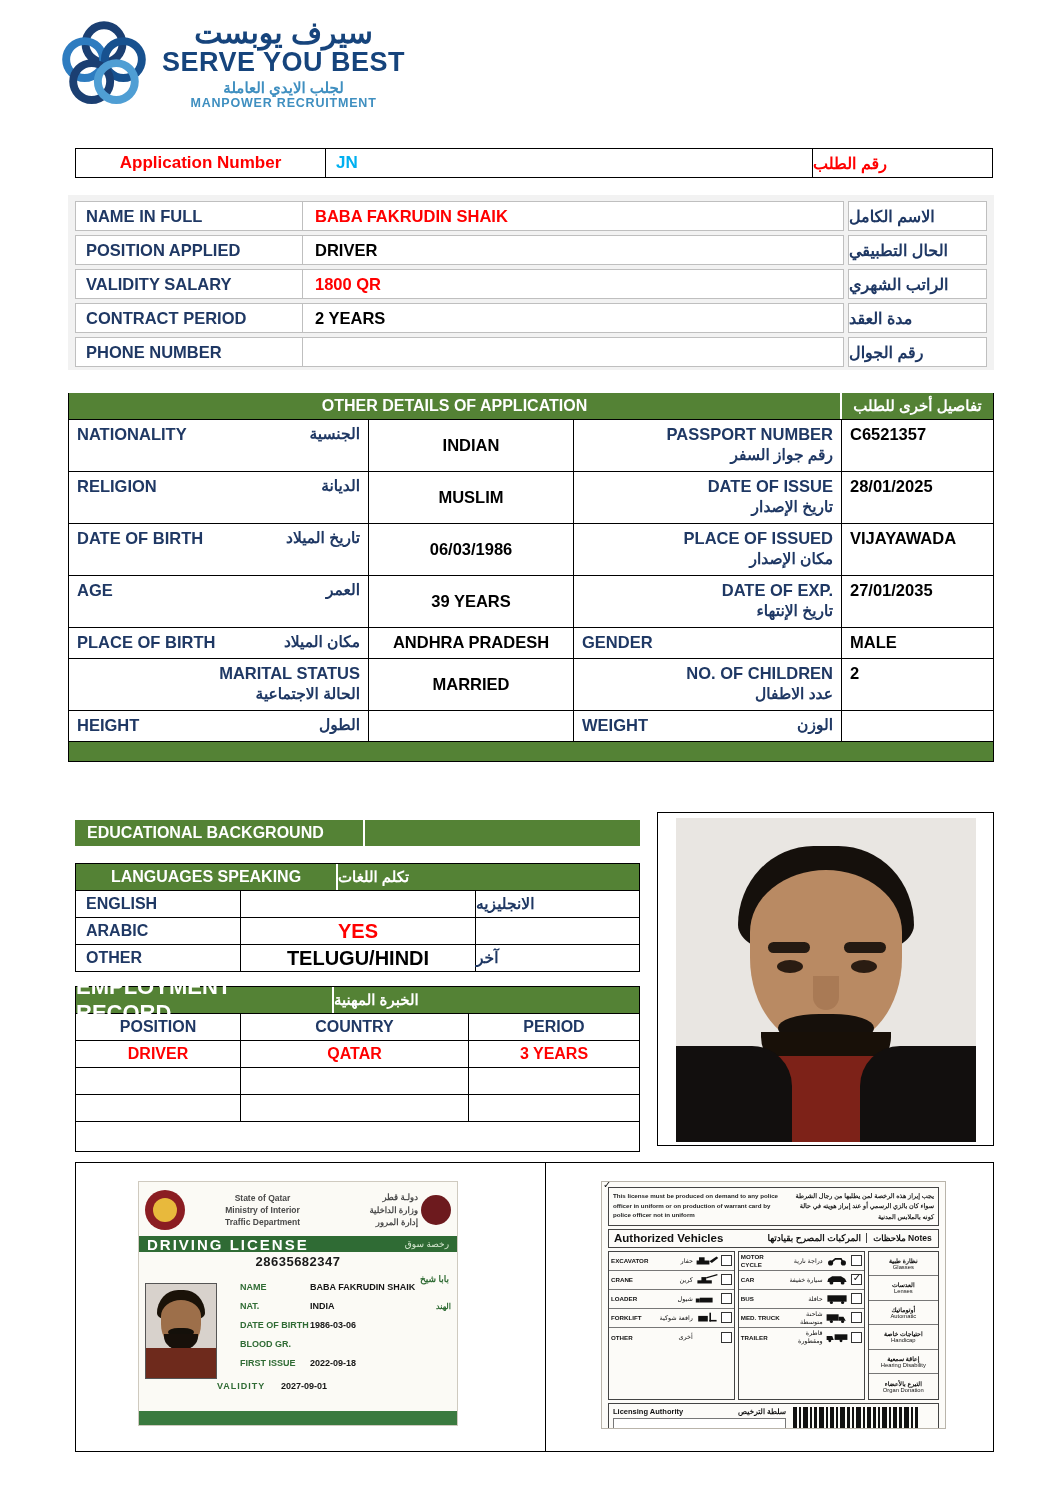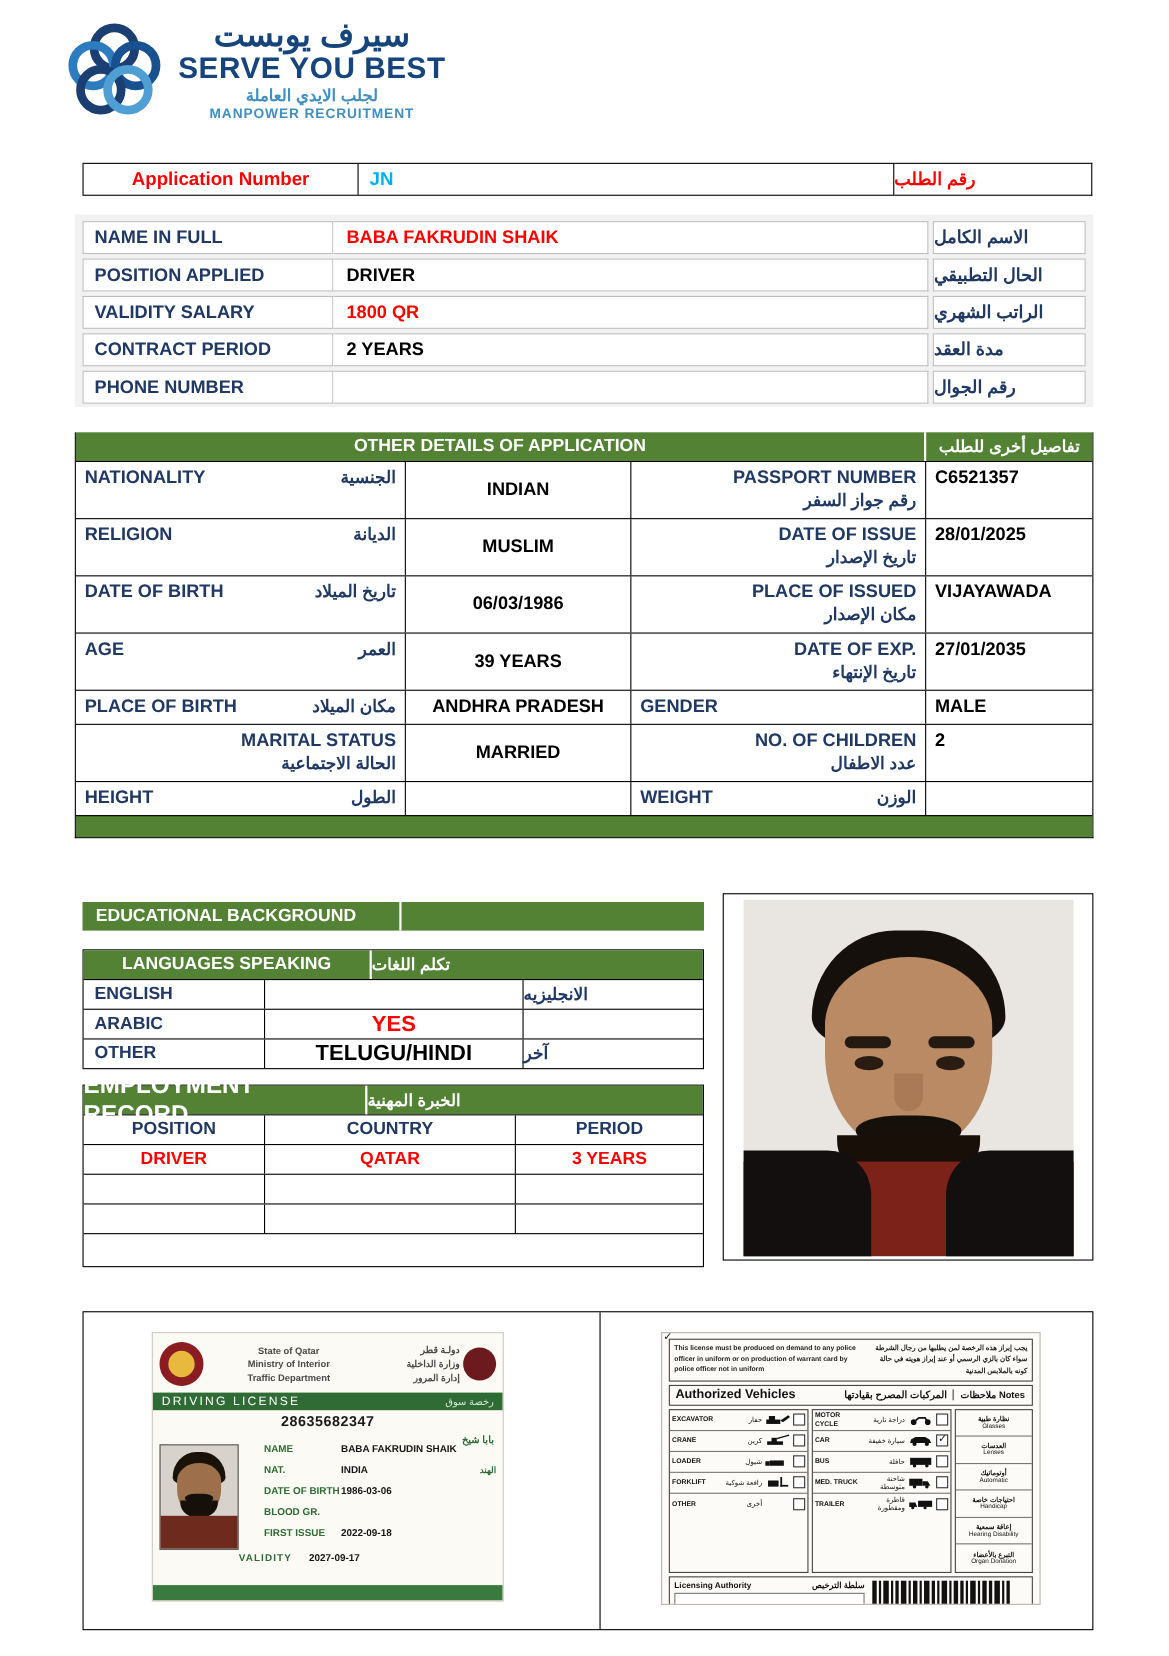--- a/index.html
+++ b/index.html
@@ -103,34 +103,34 @@
   .ph-eye-r { top:142px; left:175px; transform:none; width:26px; height:13px; background:#2a1c12; border-radius:50%; }
   .ph-nose { top:158px; width:26px; height:34px; background:#a97a55; border-radius:0 0 14px 14px; }
   .ph-mous { top:196px; width:96px; height:24px; background:#16100b; border-radius:48px 48px 20px 20px / 16px 16px 12px 12px; }
   .ph-beard { top:214px; width:130px; height:52px; background:#181008; border-radius:0 0 66px 66px / 0 0 48px 48px; }
   .ph-neck { top:246px; width:78px; height:44px; background:#a87a55; }
   .ph-shirt { bottom:0; width:300px; height:86px; background:#7d2218; }
   .ph-coat-l { bottom:0; left:0; transform:none; width:116px; height:96px; background:#120f0e; border-radius:0 40px 0 0; }
   .ph-coat-r { bottom:0; right:0; left:auto; transform:none; width:116px; height:96px; background:#120f0e; border-radius:40px 0 0 0; }
 
   
-  .docs { position:absolute; left:75px; top:1192px; width:919px; height:290px; border:1.2px solid #000; background:#fff; }
+  .docs { position:absolute; left:75px; top:1162px; width:919px; height:290px; border:1.2px solid #000; background:#fff; }
   .doc-sep { position:absolute; left:469px; top:0; width:1.2px; height:288px; background:#000; }
 
   
   .dl { position:absolute; left:62px; top:18px; width:320px; height:245px; background:#fbfaf5; border:1px solid #cfcabf; overflow:hidden; font-family:"Liberation Sans", sans-serif;}
   .dl-top { display:flex; align-items:center; height:52px; padding:4px 6px 0 6px; }
   .dl-emb { width:40px; height:40px; flex:0 0 40px; position:relative; }
   .dl-emb-o { position:absolute; inset:0; border-radius:50%; background:#8b1d22; }
   .dl-emb-i { position:absolute; left:8px; top:8px; width:24px; height:24px; border-radius:50%; background:#e8b93c; }
   .dl-org { flex:1; text-align:center; font-size:8.5px; font-weight:bold; color:#4a4a4a; line-height:1.45; }
   .dl-org-ar { width:78px; text-align:right; direction:rtl; font-size:8.5px; font-weight:bold; color:#4a4a4a; line-height:1.5;}
   .dl-emb2 { width:30px; height:30px; flex:0 0 30px; border-radius:50%; background:#6d1a1e; margin-left:3px;}
   .dl-band { height:16px; background:#2f6b34; display:flex; align-items:center; justify-content:space-between; padding:0 8px; margin-top:2px;}
-  .dl-band-en { color:#fff; font-size:11px; font-weight:normal; letter-spacing:2px;text-align:right; }
+  .dl-band-en { color:#fff; font-size:15px; font-weight:bold; letter-spacing:2px;text-align:right; }
   .dl-band-ar { color:#d9ead3; font-size:9px; direction:rtl; }
   .dl-num { text-align:center; font-size:13px; font-weight:bold; color:#1a1a1a; margin-top:2px; letter-spacing:0.5px;}
   .dl-arname { position:absolute; right:8px; top:92px; font-size:9px; color:#2f6b34; direction:rtl; font-weight:bold;}
   .dl-body { display:flex; padding:6px 6px 0 6px; margin-top:8px;}
   .dl-photo { width:72px; height:96px; flex:0 0 72px; border:1px solid #555; background:#d8d2cc; position:relative; overflow:hidden;}
   .dlp { position:absolute; left:50%; transform:translateX(-50%); }
   .dlp-hair { top:6px; width:48px; height:30px; background:#1a1208; border-radius:24px 24px 14px 14px/26px 26px 8px 8px;}
   .dlp-skin { top:16px; width:40px; height:48px; background:#9d6f4a; border-radius:20px 20px 18px 18px/16px 16px 24px 24px;}
   .dlp-mous { top:44px; width:26px; height:7px; background:#14100a; border-radius:13px 13px 6px 6px/5px 5px 4px 4px;}
   .dlp-beard { top:50px; width:34px; height:16px; background:#17100a; border-radius:0 0 18px 18px/0 0 14px 14px;}
@@ -470,21 +470,21 @@
             <span class="v"></span>
           </div>
           <div class="dl-f">
             <span class="k">FIRST ISSUE</span>
             <span class="v">2022-09-18</span>
           </div>
         </div>
       </div>
       <div class="dl-valid">
         <span class="k">VALIDITY</span>
-        <span class="v">2027-09-17</span>
+        <span class="v">2027-09-01</span>
       </div>
       <div class="dl-foot"></div>
     </div>
 
     <div class="dlb">
       <div class="dlb-note">
         <div class="dlb-note-en">This license must be produced on demand to any police officer in uniform or on production of warrant card by police officer not in uniform</div>
         <div class="dlb-note-ar">يجب إبراز هذه الرخصة لمن يطلبها من رجال الشرطة سواء كان بالزي الرسمي أو عند إبراز هويته في حالة كونه بالملابس المدنية</div>
       </div>
 

